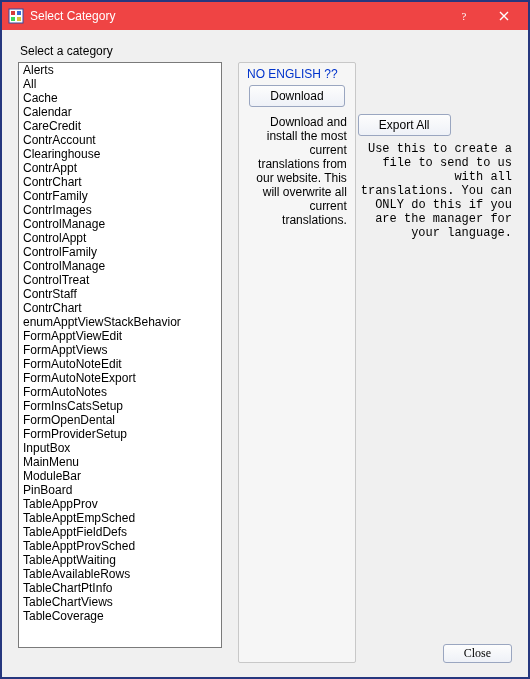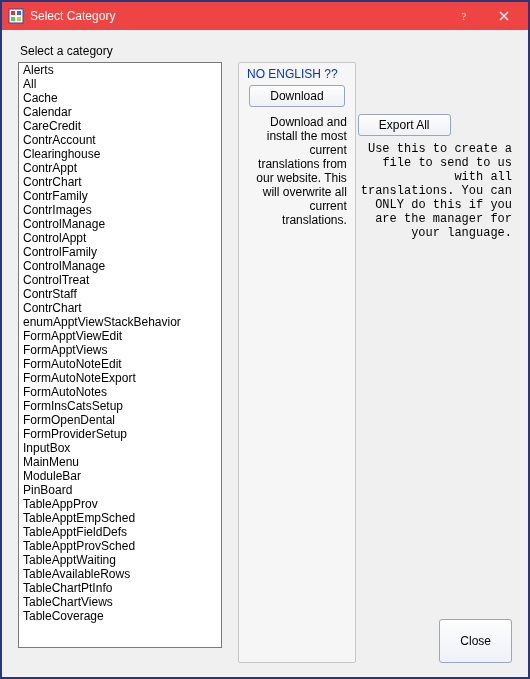--- a/index.html
+++ b/index.html
@@ -131,21 +131,22 @@
     margin-top: 6px;
     line-height: 14px;
     font-family: Liberation Mono, monospace;
   }
   .close-wrap {
     position: absolute;
     right: 16px;
     bottom: 14px;
   }
   .btn-close {
-    padding: 14px 20px;
+    padding: 1px 20px;
+    font-family: Liberation Serif, serif;
   }
   
   .listbox::-webkit-scrollbar { width: 16px; }
   .listbox::-webkit-scrollbar-track { background: #f0f0f0; }
   .listbox::-webkit-scrollbar-thumb { background: #c2c6cc; border: 1px solid #b0b4bb; }
 </style>
 </head>
 <body>
 
 <div class="window">

